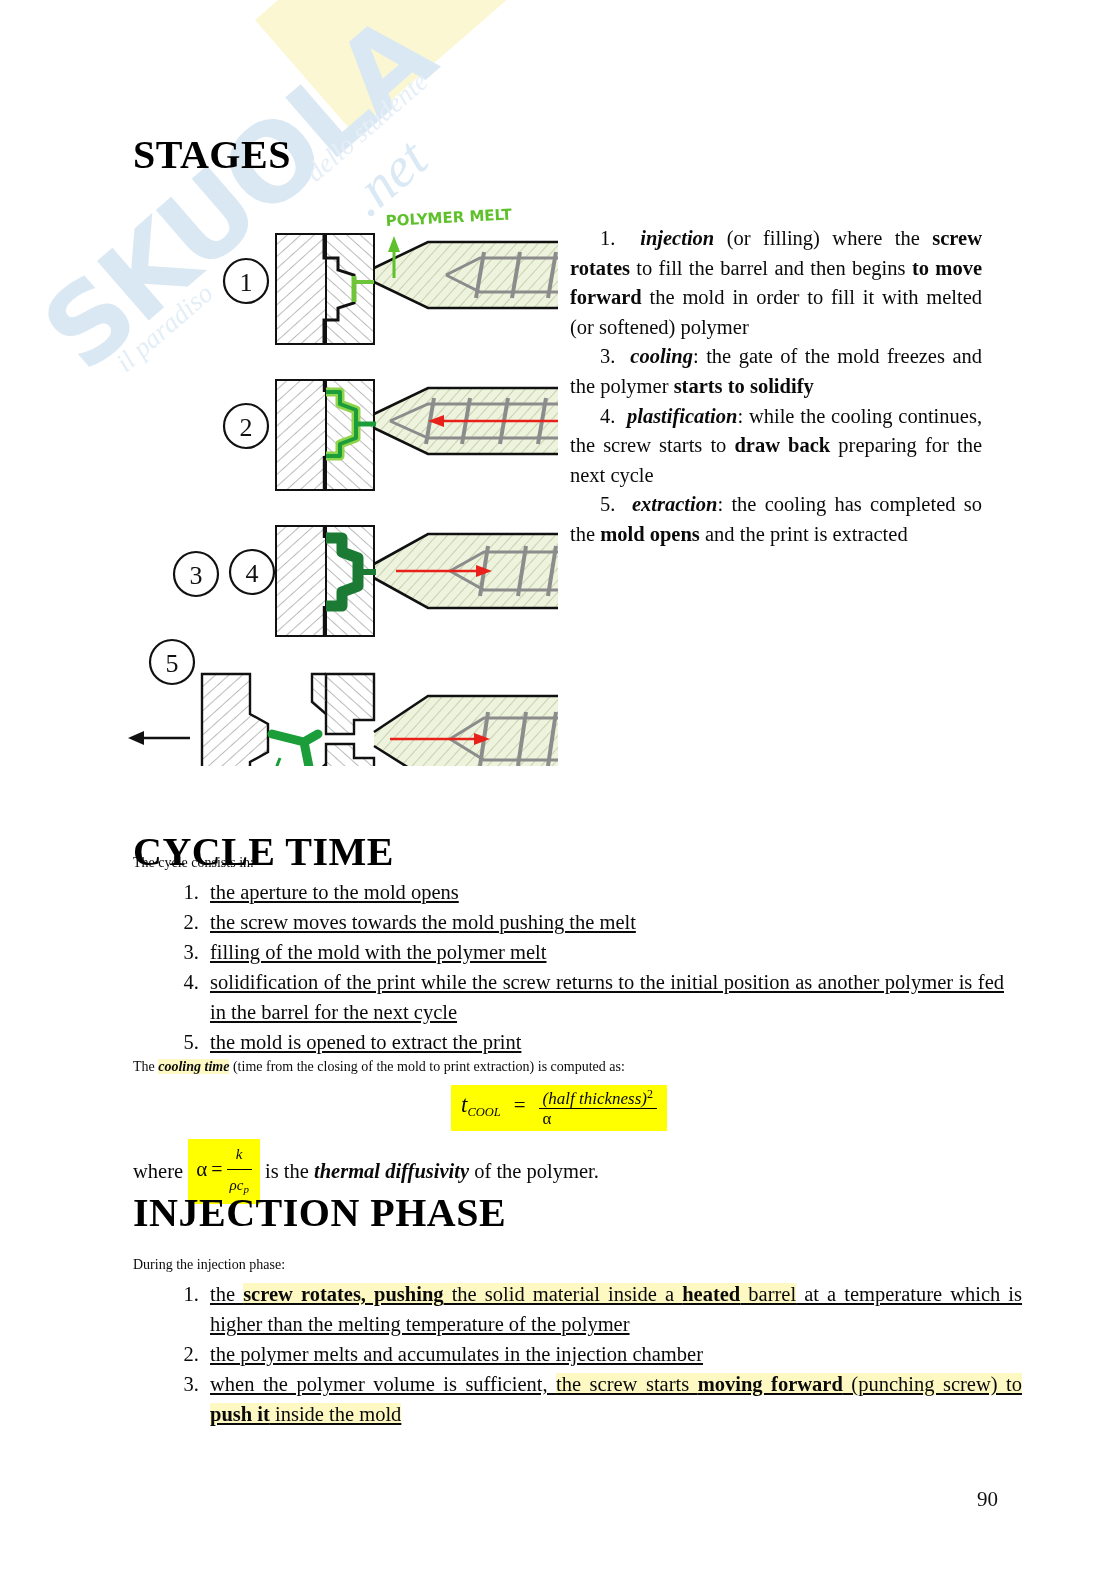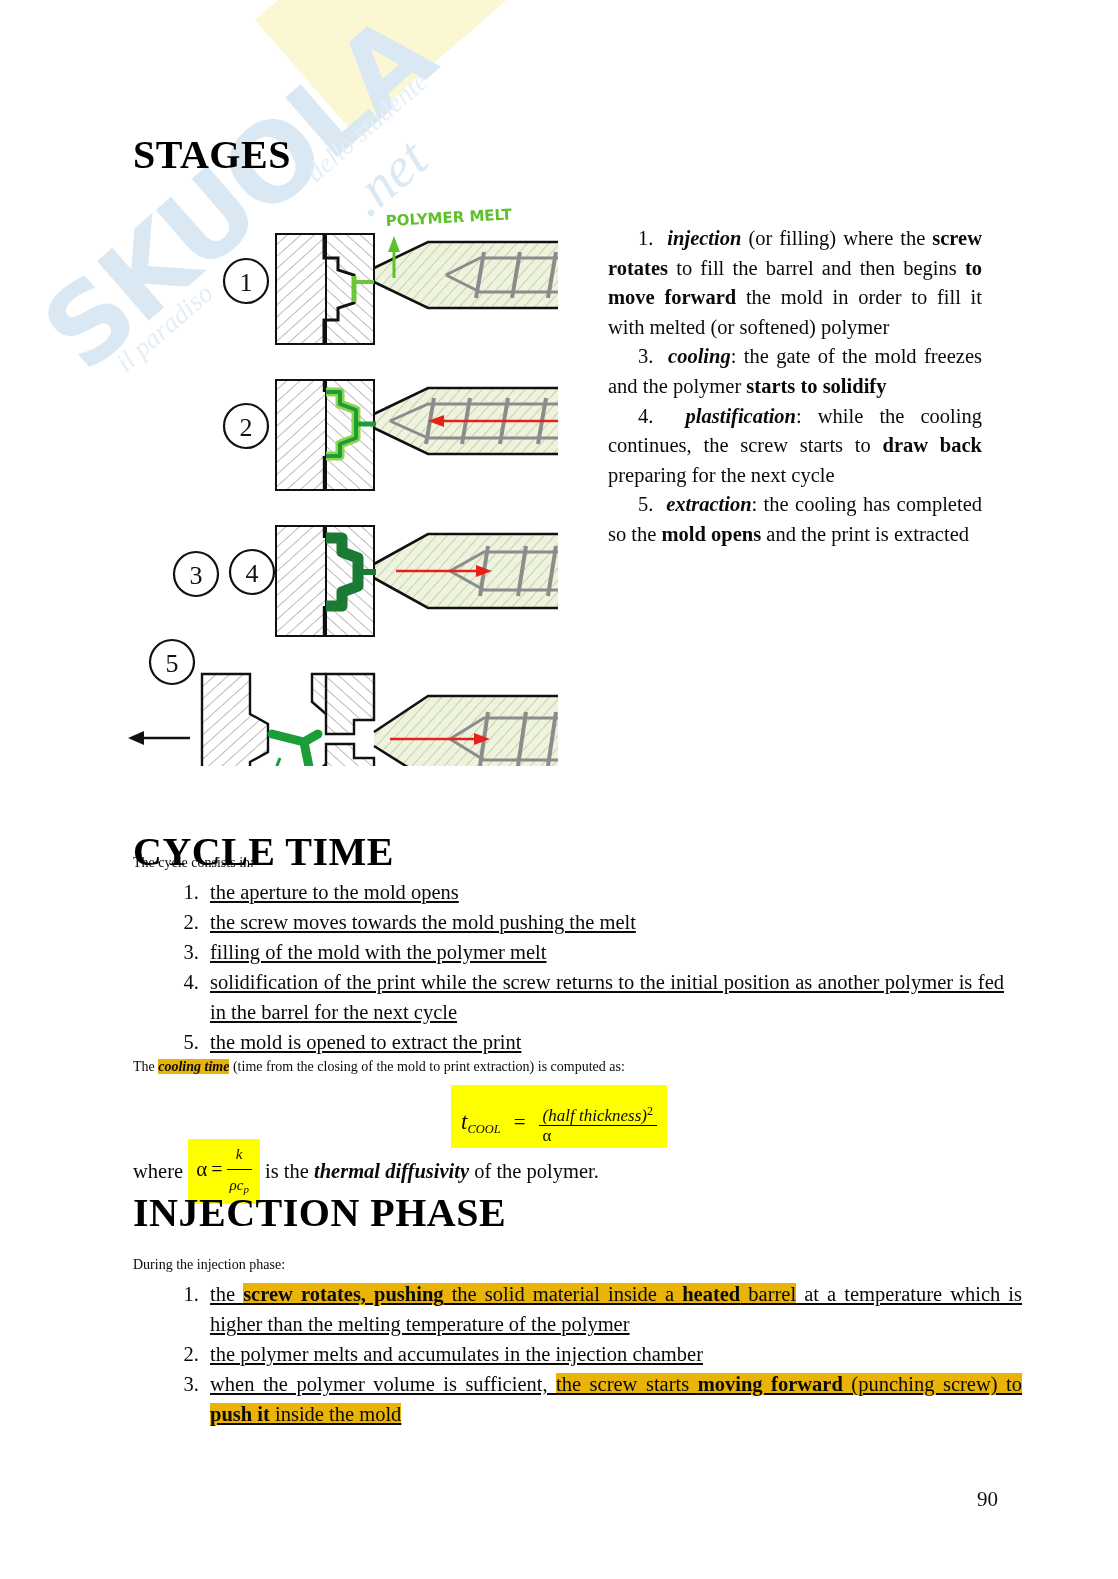--- a/index.html
+++ b/index.html
@@ -111,21 +111,21 @@
     position: absolute;
     left: 570px;
     top: 224px;
     width: 412px;
     font-size: 20.5px;
     line-height: 29.6px;
     text-align: justify;
     text-justify: inter-word;
   }
   .col-right p { margin: 0; }
-  .col-right p.ind { text-indent: 30px; margin-left: 38px; }
+  .col-right p.ind { text-indent: 30px; }
 
   
   .body-line {
     position: absolute;
     left: 133px;
     font-size: 14px;
     line-height: 30px;
   }
 
   ol.numlist {
@@ -139,36 +139,36 @@
     text-decoration: underline;
   }
   ol.numlist > li {
     text-align: justify;
     text-justify: inter-word;
     padding-left: 6px;
     margin: 0;
   }
   ol.numlist > li::marker { font-size: 20.5px; }
 
-  .hl { background: #eab308; }
+  .hl { background: #fef9c3; }
   .bi { font-weight: bold; font-style: italic; }
   .b  { font-weight: bold; }
 
   
   .formula-wrap {
     position: absolute;
     left: 0;
     top: 1085px;
     width: 1118px;
     text-align: center;
   }
   .formula {
     display: inline-block;
     background: #ffff00;
-    padding: 20px 10px 4px 10px;
+    padding: 3px 10px 4px 10px;
     font-size: 20px;
     line-height: 1;
   }
   .frac {
     display: inline-block;
     vertical-align: middle;
     text-align: left;
     font-style: italic;
   }
   .frac .num {

